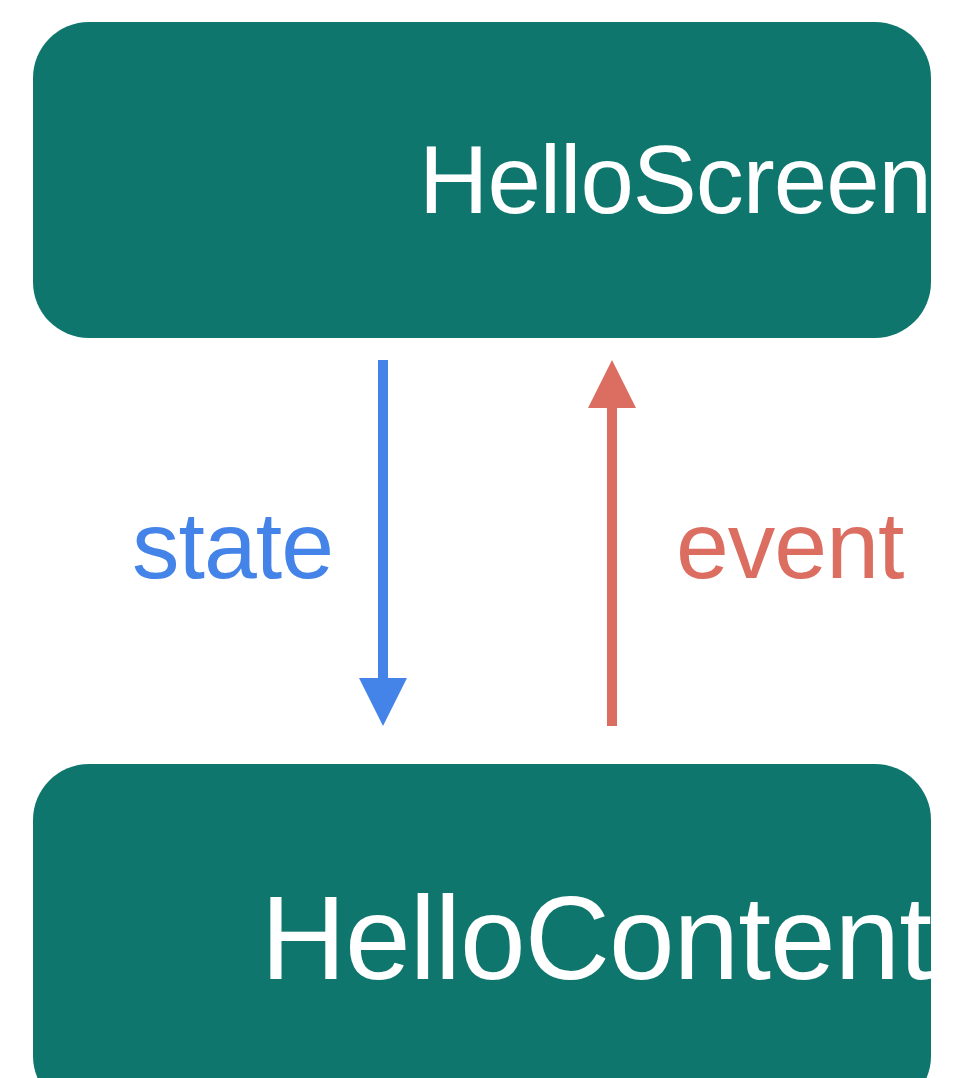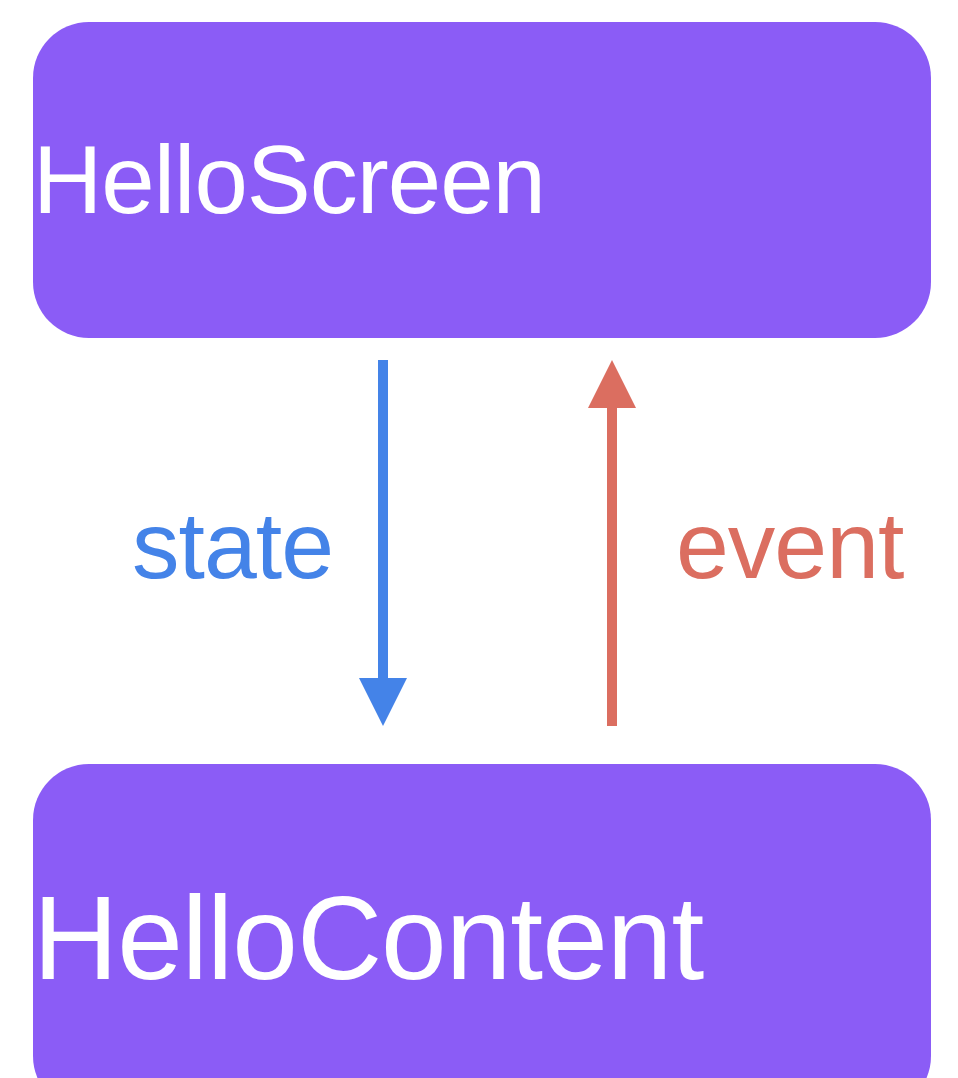--- a/index.html
+++ b/index.html
@@ -13,25 +13,25 @@
     width: 958px;
     height: 1078px;
     background: #ffffff;
     overflow: hidden;
   }
   .node {
     position: absolute;
     left: 33px;
     width: 898px;
     height: 316px;
-    background: #8b5cf6;
+    background: #0f766e;
     border-radius: 56px;
     display: flex;
     align-items: center;
-    justify-content: flex-start;
+    justify-content: flex-end;
   }
   .node-top { top: 22px; }
   .node-bottom { top: 764px; height: 348px; }
   .node-label {
     color: #ffffff;
     letter-spacing: -1px;
     white-space: nowrap;
   }
   .node-top .node-label { font-size: 96px; }
   .node-bottom .node-label { font-size: 118px; }

